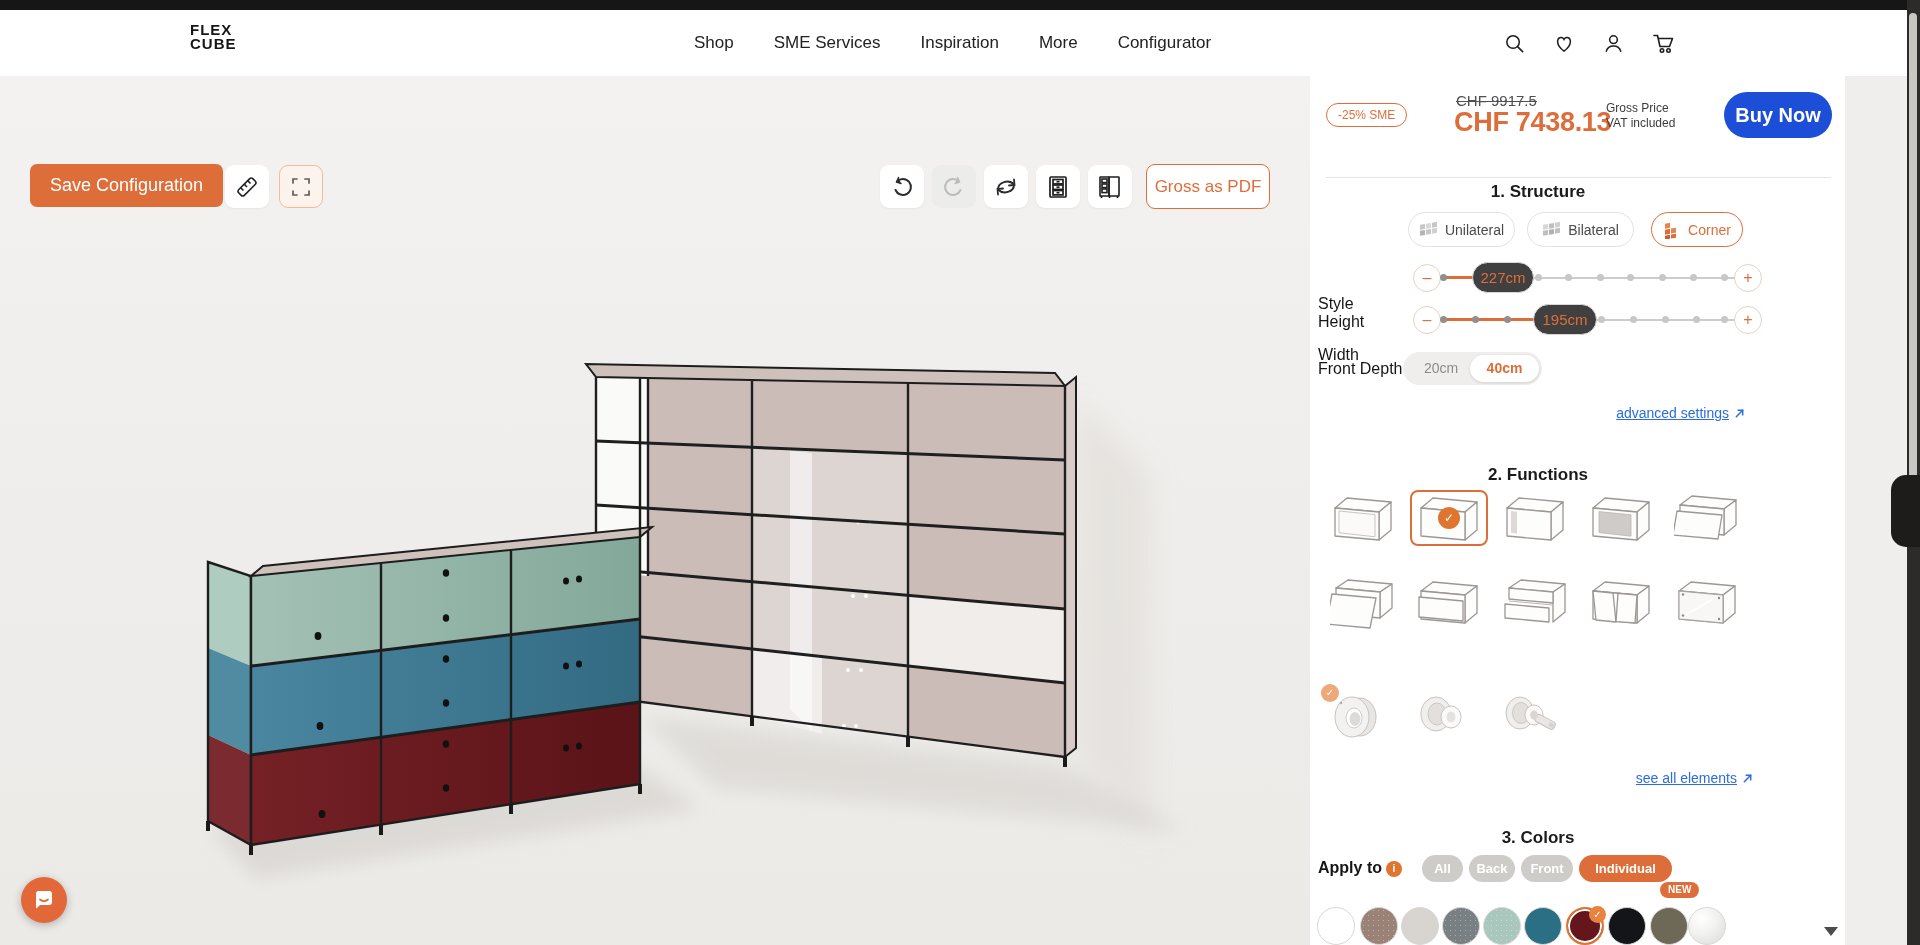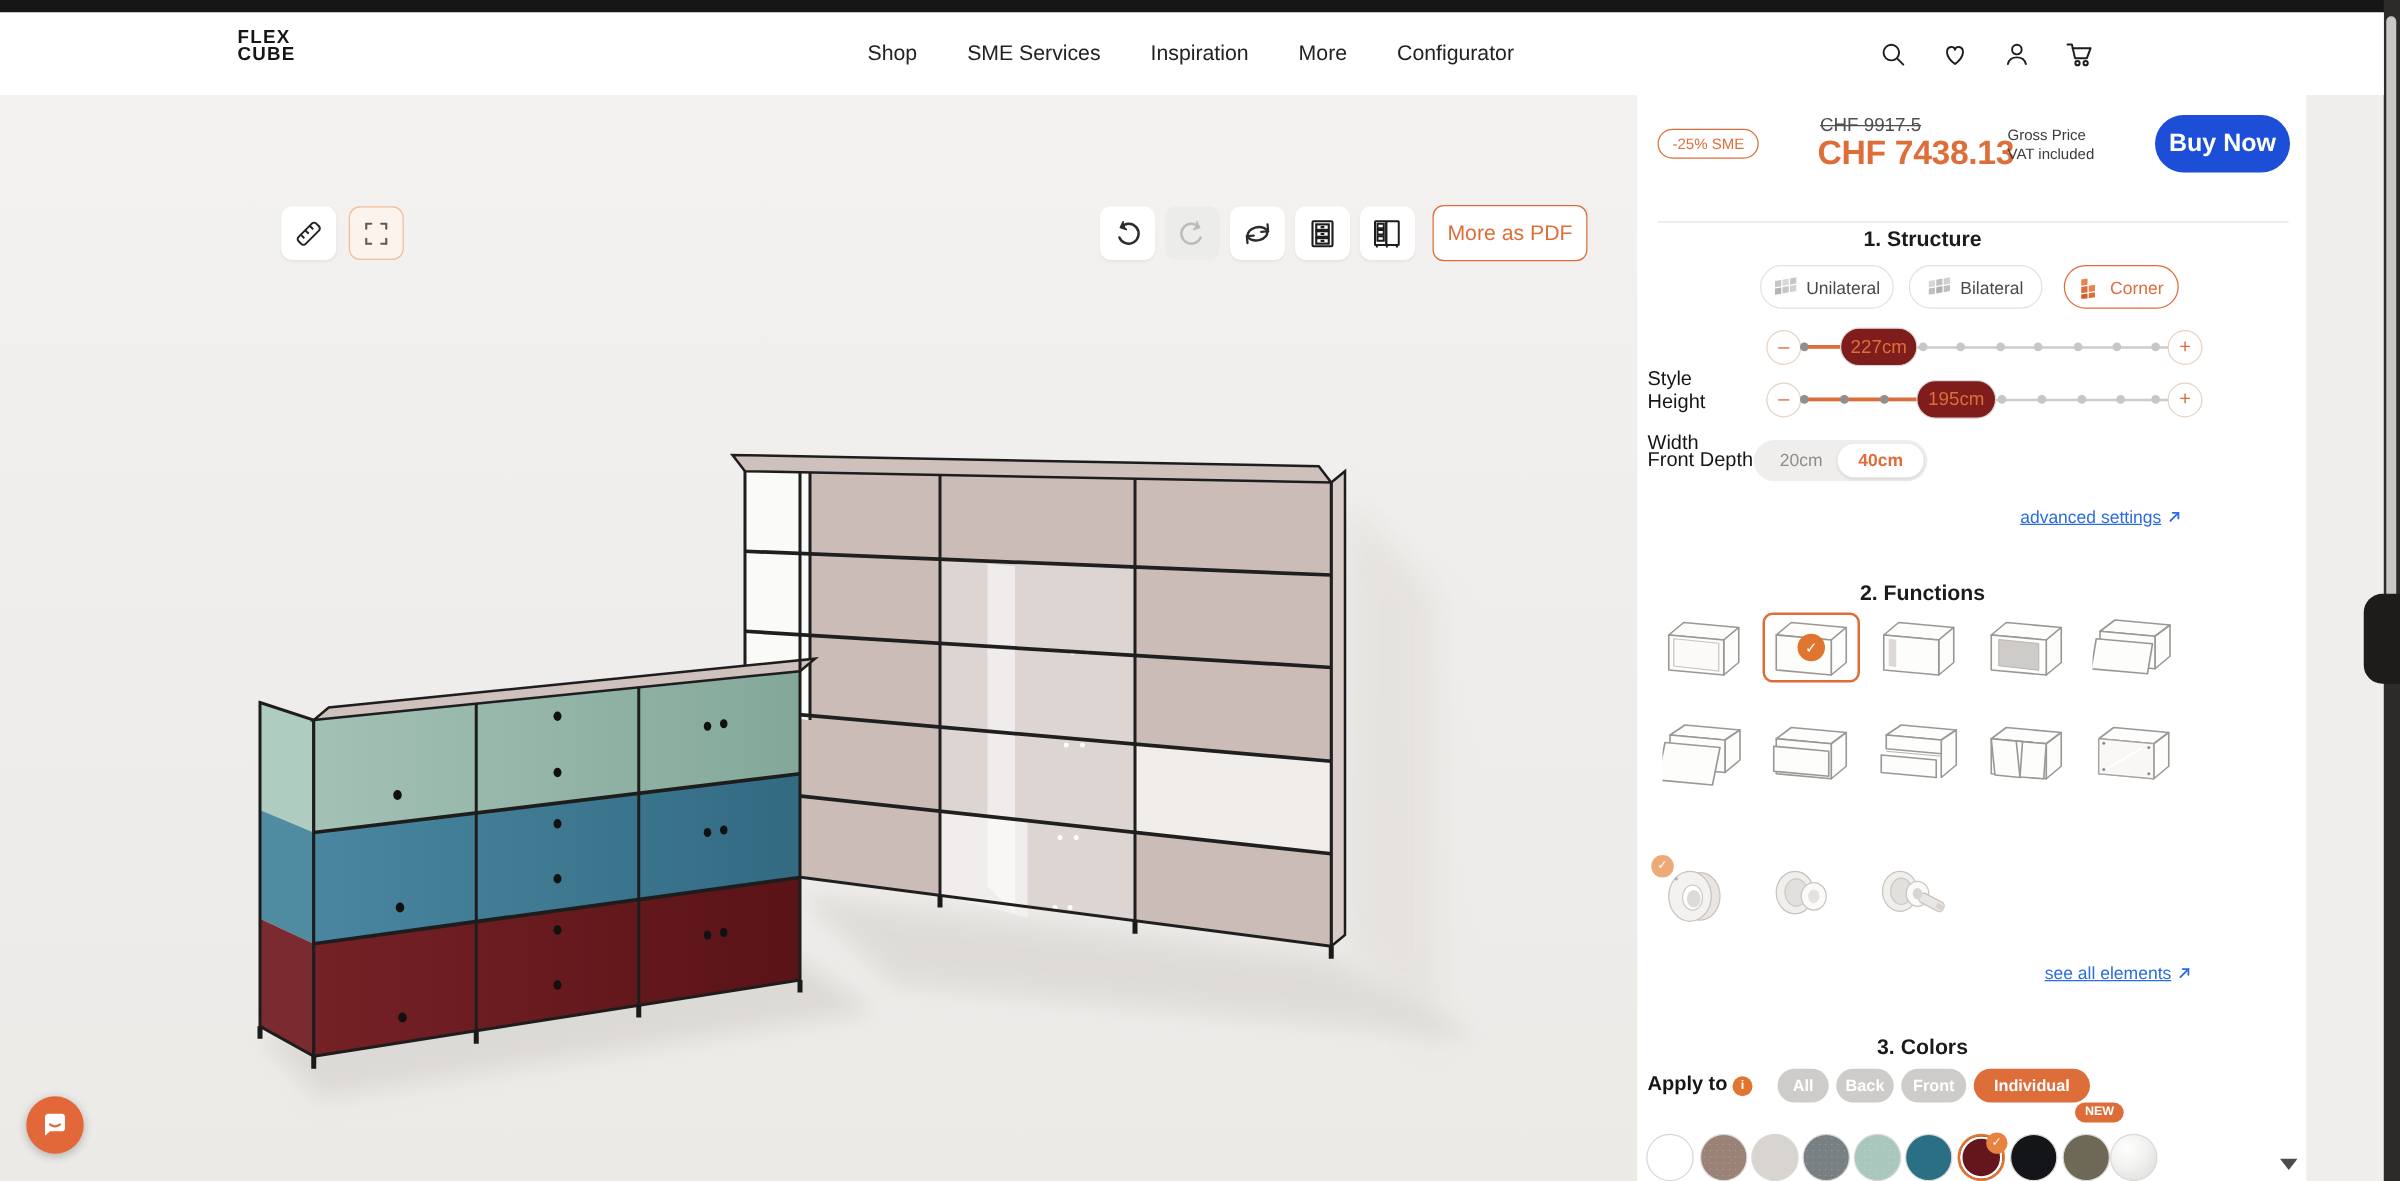--- a/index.html
+++ b/index.html
@@ -59,21 +59,21 @@
   .pill-opt { position:absolute; top:136px; height:35px; border:1px solid #e3e2e0; border-radius:18px; background:#fff;
     display:flex; align-items:center; justify-content:center; gap:7px; font-size:14px; color:#4a4a4a; cursor:pointer; }
   .pill-opt.sel { border:1px solid #dd6e3a; color:#dd6e3a; }
 
   .circ-btn { position:absolute; width:28px; height:28px; border-radius:50%; border:1px solid #e6d2c4; background:#fff;
     color:#dd6e3a; font-size:16px; line-height:26px; text-align:center; cursor:pointer; }
   .track { position:absolute; left:133px; width:299px; height:2px; background:#ccccca; }
   .track-orange { position:absolute; height:3px; background:#dd6e3a; }
   .dot { position:absolute; width:7px; height:7px; border-radius:50%; background:#c7c7c5; }
   .dot.dk { background:#8f8f8d; }
-  .val-pill { position:absolute; height:31px; background:#7f1d1d; border:1px solid #d9d9d7; border-radius:16px;
+  .val-pill { position:absolute; height:31px; background:#404040; border:1px solid #d9d9d7; border-radius:16px;
     color:#dd6e3a; font-size:15px; display:flex; align-items:center; justify-content:center; cursor:pointer; }
 
   .seg { position:absolute; left:93px; top:276px; width:139px; height:33px; background:#efeeec; border-radius:17px; }
   .seg .off { position:absolute; left:12px; top:0; width:52px; height:33px; line-height:33px; text-align:center;
     color:#8c8c8a; font-size:14px; cursor:pointer; }
   .seg .on { position:absolute; left:67px; top:3px; width:69px; height:27px; background:#fff; border-radius:14px;
     line-height:27px; text-align:center; color:#dd6e3a; font-size:14px; font-weight:700; cursor:pointer;
     box-shadow:0 1px 3px rgba(0,0,0,.13); }
 
   .link { position:absolute; font-size:14px; color:#2b6cdf; display:flex; align-items:center; gap:5px; cursor:pointer; }
@@ -258,20 +258,21 @@
 
       <g fill="#1a1a1a">
         <rect x="249" y="769" width="4" height="10"></rect>
           <rect x="379" y="749" width="4" height="10"></rect>
         <rect x="509" y="728" width="4" height="10"></rect>
           <rect x="638" y="708" width="4" height="10"></rect>
         <rect x="206" y="745" width="4" height="10"></rect>
       </g>
     </svg>
 
+    <button class="btn-save-config">Save Configuration</button>
 
     <div class="tool-sq" style="left:225px">
       <svg width="26" height="26" viewBox="0 0 26 26" fill="none" stroke="#222" stroke-width="1.6">
         <g transform="rotate(45 13 13)">
             <rect x="9" y="3" width="8" height="20" rx="2.5"></rect>
             <line x1="9" y1="8" x2="13" y2="8"></line>
             <line x1="9" y1="13" x2="13" y2="13"></line>
             <line x1="9" y1="18" x2="13" y2="18"></line>
           </g>
       </svg>
@@ -321,21 +322,21 @@
         <rect x="3" y="3" width="9" height="19" rx="0.5"></rect>
         <rect x="5" y="5" width="5" height="3.6"></rect>
           <rect x="5" y="10" width="5" height="3.6"></rect>
           <rect x="5" y="15" width="5" height="3.6"></rect>
         <rect x="12" y="3" width="10" height="19" rx="0.5"></rect>
         <line x1="4.5" y1="22" x2="4.5" y2="24"></line>
           <line x1="20.5" y1="22" x2="20.5" y2="24"></line>
           <line x1="12.5" y1="22" x2="12.5" y2="24"></line>
       </svg>
     </div>
-    <button class="btn-pdf">More as PDF</button>
+    <button class="btn-pdf">Gross as PDF</button>
   </div>
 
   <div class="chat-fab">
     <svg width="24" height="24" viewBox="0 0 24 24">
       <path d="M4 5.5 C4 4.1 5.1 3 6.5 3 H17.5 C18.9 3 20 4.1 20 5.5 V14.5 C20 15.9 18.9 17 17.5 17 H8 L4.5 20.2 C4.2 20.4 4 20.2 4 19.9 Z" fill="#ffffff"></path>
       <path d="M8 11.5 C10.5 13.6 13.5 13.6 16 11.5" fill="none" stroke="#e2683a" stroke-width="1.7" stroke-linecap="round"></path>
     </svg>
   </div>
 
   <div class="panel">

